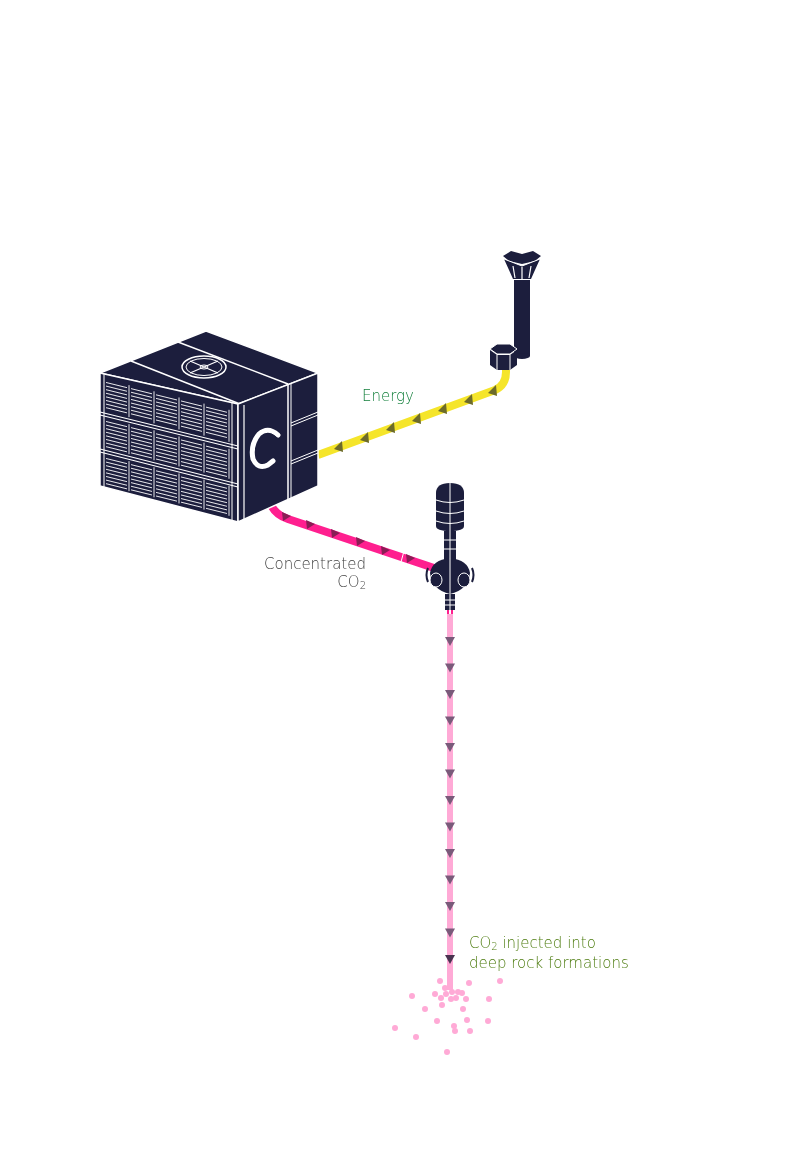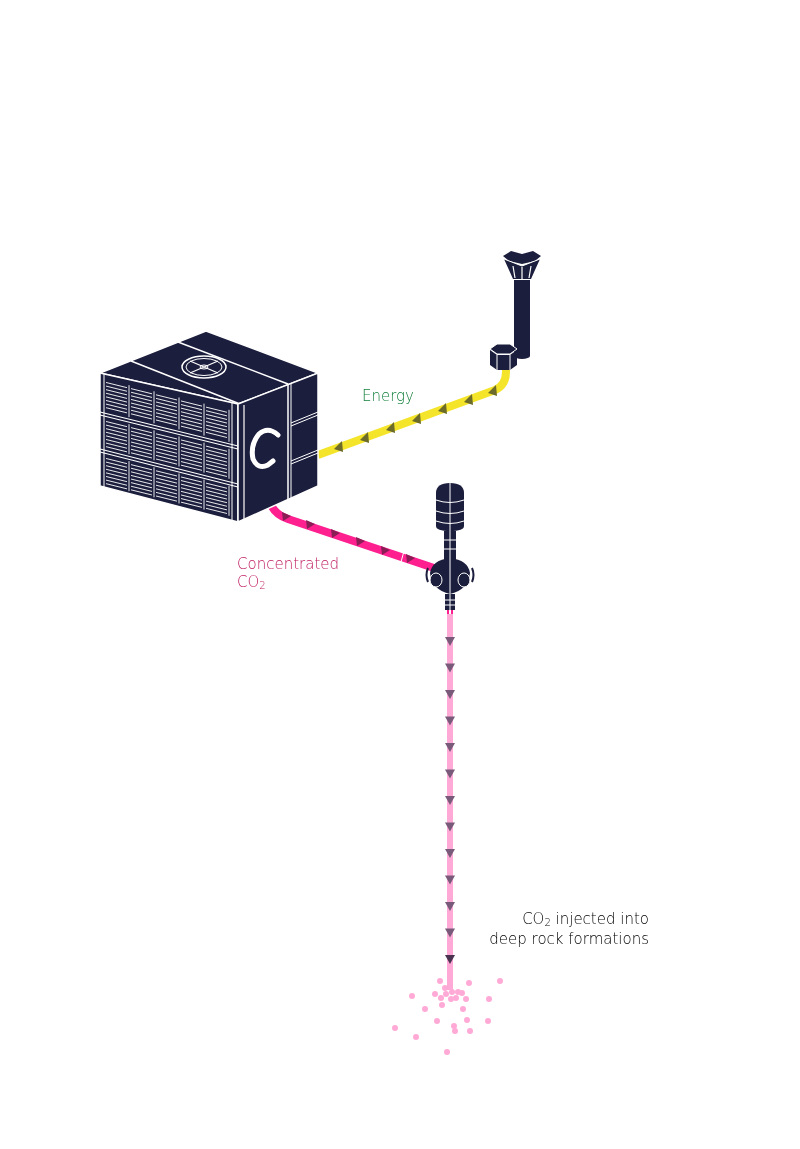--- a/index.html
+++ b/index.html
@@ -1,21 +1,21 @@
 <!DOCTYPE html>
 <html><head>
 <meta charset="utf-8">
 <style>
   html, body { margin: 0; padding: 0; background: #ffffff; }
   body { width: 800px; height: 1149px; position: relative; overflow: hidden; font-family: "Liberation Sans", sans-serif; }
   svg { position: absolute; left: 0; top: 0; }
   .lbl { position: absolute; font-family: "DejaVu Sans", sans-serif; font-weight: 300; font-size: 15px; line-height: 18px; }
   .lbl-energy { left: 362px; top: 387px; color: #15803d; }
-  .lbl-conc { left: 237px; top: 555px; width: 115px; text-align: left; color: #be185d; }
-  .lbl-inject { left: 469px; top: 910px; width: 180px; text-align: right; color: #000000; }
+  .lbl-conc { left: 251px; top: 555px; width: 115px; text-align: right; color: #404040; }
+  .lbl-inject { left: 469px; top: 934px; width: 180px; text-align: left; color: #4d7c0f; }
   sub { font-size: 10px; vertical-align: baseline; position: relative; top: 2px; }
 </style>
 </head>
 <body>
 
 <svg width="800" height="1149" viewBox="0 0 800 1149">
 
   <g>
     <path d="M318,455 L495,390 Q506,385 506,372 L506,366" fill="none" stroke="#f5e52a" stroke-width="8" stroke-linecap="butt"></path>
     <g fill="#6d6b2a">

